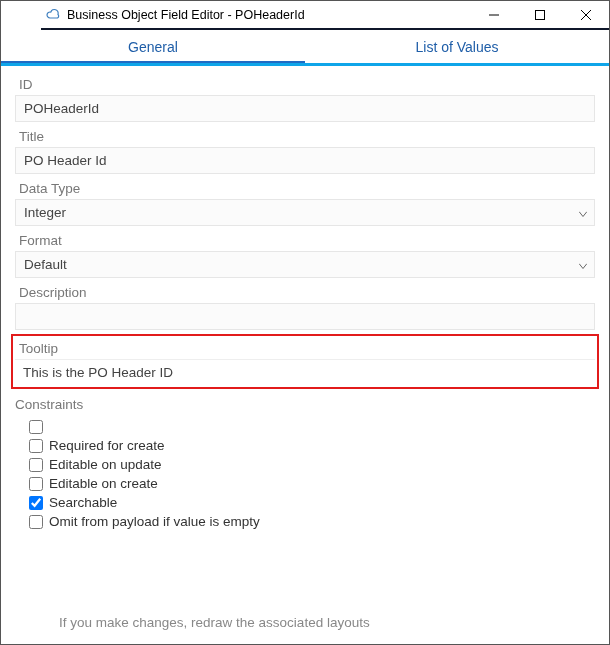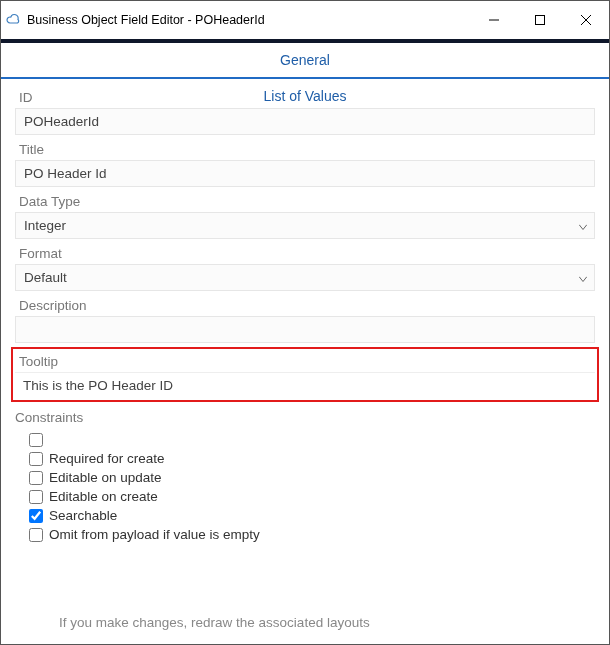--- a/index.html
+++ b/index.html
@@ -15,24 +15,25 @@
     height: 645px;
     border: 1px solid #555;
     display: flex;
     flex-direction: column;
     background: #fff;
   }
   
   .titlebar {
     display: flex;
     align-items: center;
-    height: 42px;
-    background: #fff;
-    border-bottom: 4px solid #0f172a;
+    height: 29px;
+    background: #fff;
+    border-bottom: 2px solid #0f172a;
     user-select: none;
+    margin-left: 40px;
   }
   .titlebar .icon {
     width: 24px;
     display:flex;
     align-items:center;
     justify-content:center;
   }
   .titlebar .title {
     flex: 1;
     font-size: 12.5px;
@@ -46,23 +47,22 @@
     align-items: center;
     justify-content: center;
     color: #000;
     cursor: default;
   }
   .win-btn svg { width: 10px; height: 10px; }
 
   
   .tabs {
     display: flex;
-    border-bottom: 1px solid #0ea5e9;
+    border-bottom: 3px solid #0ea5e9;
     height: 36px;
-    flex-direction: column;
   }
   .tab {
     flex: 1;
     text-align: center;
     line-height: 34px;
     font-size: 14px;
     color: #1f5ea8;
     cursor: default;
     border-bottom: 2px solid transparent;
   }

